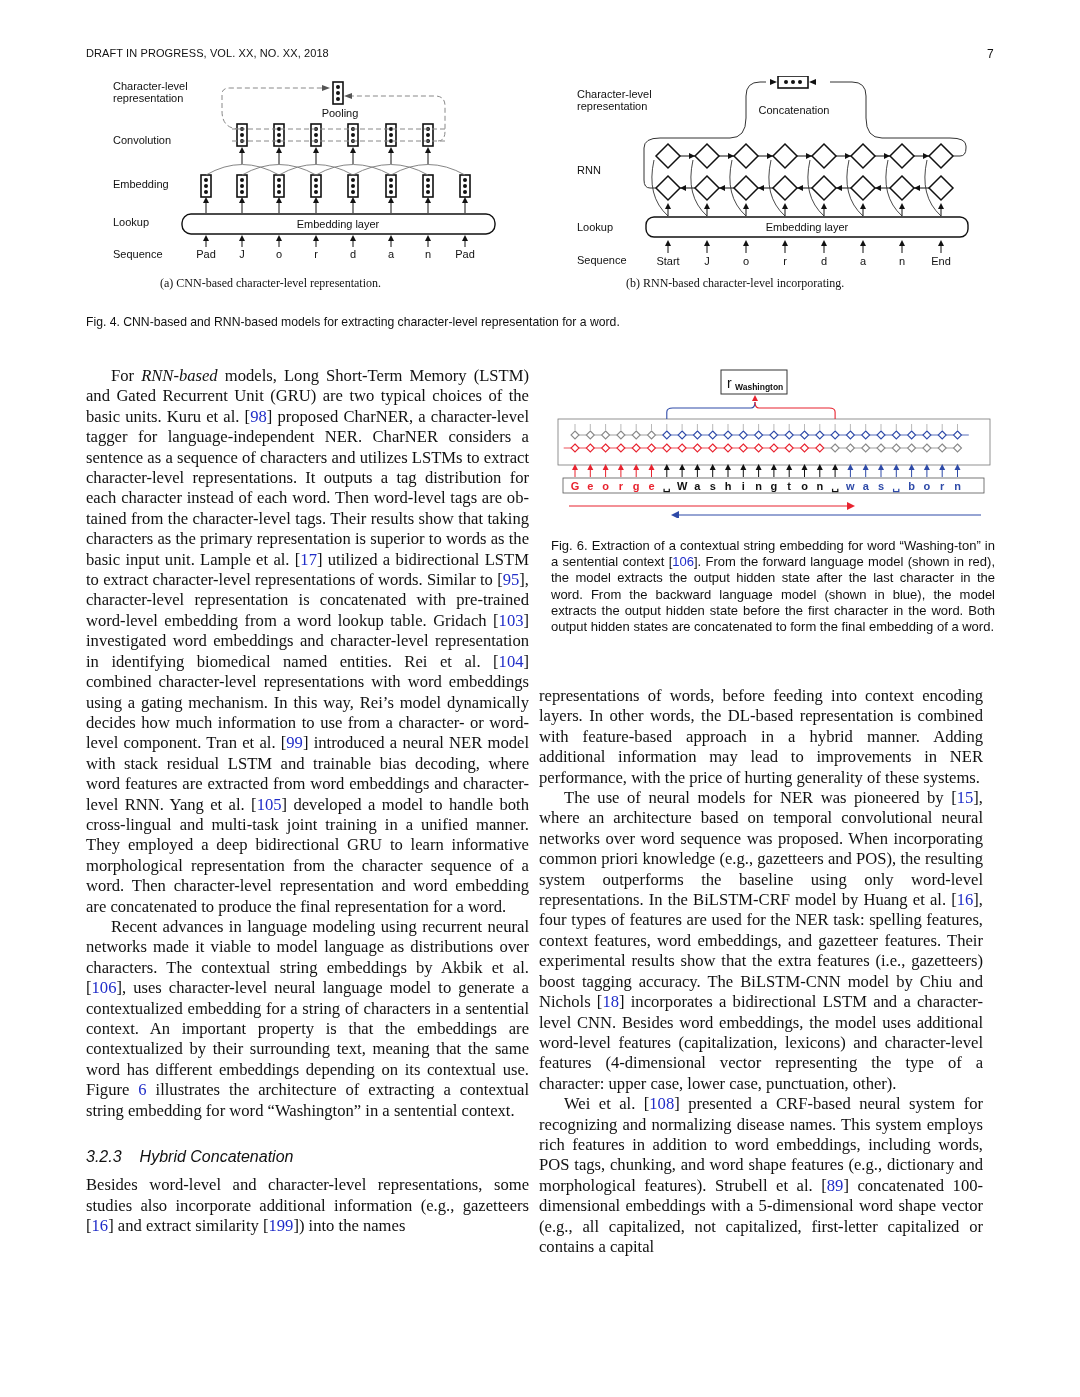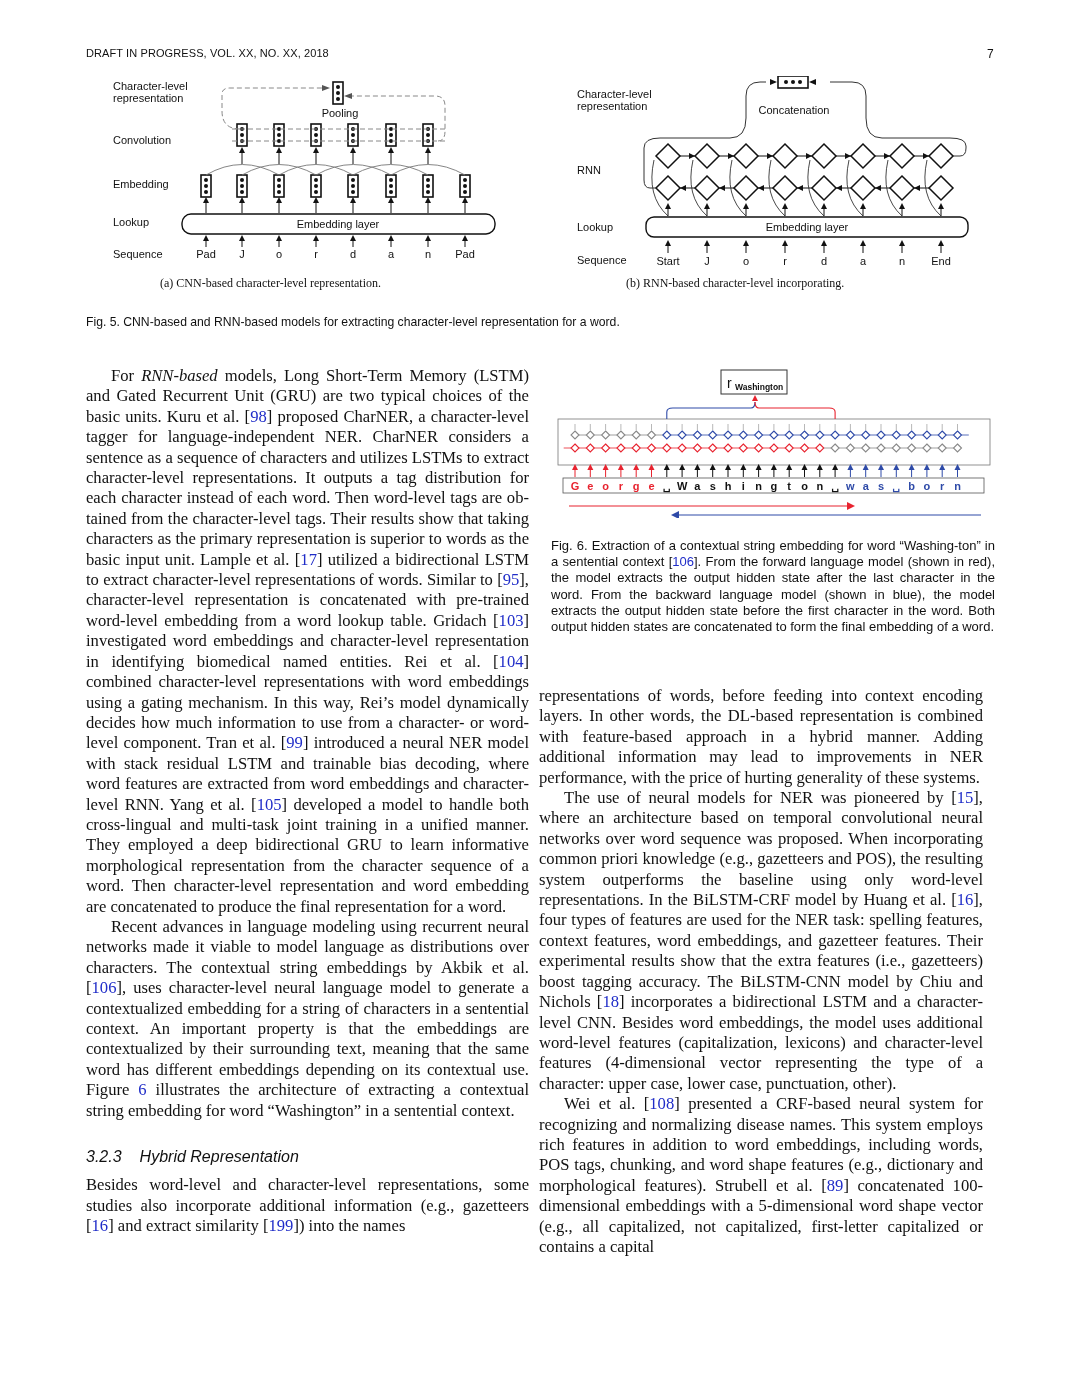--- a/index.html
+++ b/index.html
@@ -271,21 +271,21 @@
       <path d="M246,3 L239,6 L246,9 Z" fill="#111"></path>
       <rect x="208" y="0" width="30" height="12" fill="#fff" stroke="#111" stroke-width="1.6"></rect>
       <circle cx="216" cy="6" r="2" fill="#111"></circle>
       <circle cx="223" cy="6" r="2" fill="#111"></circle>
       <circle cx="230" cy="6" r="2" fill="#111"></circle>
       <text x="224" y="38" font-size="11" text-anchor="middle" fill="#111">Concatenation</text>
     </g>
 </svg>
 <div class="abs serif subcap" style="left:626px;top:276px">(b) RNN-based character-level incorporating.</div>
 
-<div class="abs sans figcap" style="left:86px;top:315px">Fig. 5. CNN-based and RNN-based models for extracting character-level representation for a word.</div>
+<div class="abs sans figcap" style="left:86px;top:315px">Fig. 4. CNN-based and RNN-based models for extracting character-level representation for a word.</div>
 
 <svg class="abs" style="left:555px;top:368px" width="440" height="150">
   <g id="f6">
       <rect x="166" y="2" width="66" height="24" fill="#fff" stroke="#333" stroke-width="1"></rect>
       <text x="172" y="20" font-size="14" fill="#111">r</text>
       <text x="180" y="22" font-size="8.5" font-weight="bold" fill="#111">Washington</text>
       <rect x="3" y="51" width="432" height="46" fill="none" stroke="#777" stroke-width="0.8"></rect>
       <path d="M111.80000000000001,51 L111.80000000000001,44 Q111.80000000000001,40 117.80000000000001,40 L196,40 Q200,40 200,34" fill="none" stroke="#2e4aa8" stroke-width="1.1"></path>
       <path d="M280.1,51 L280.1,44 Q280.1,40 274.1,40 L204,40 Q200,40 200,34" fill="none" stroke="#e8232f" stroke-width="1.1"></path>
       <path d="M197,33 L200,27 L203,33 Z" fill="#e8232f"></path>
@@ -505,21 +505,21 @@
     </g>
 </svg>
 <div class="abs sans fig6cap" id="fig6cap" style="left:551px;top:538px;width:444px"><span>Fig. 6. Extraction of a contextual string embedding for word “Washing-ton” in a sentential context [</span><span class="ref">106</span><span>]. From the forward language model (shown in red), the model extracts the output hidden state after the last character in the word. From the backward language model (shown in blue), the model extracts the output hidden state before the first character in the word. Both output hidden states are concatenated to form the final embedding of a word.</span></div>
 
 <div class="abs serif col" id="leftcol" style="left:86px;top:366px;width:443px">
   <div id="leftParas">
       <p class="ind"><span>For </span><em>RNN-based</em><span> models, Long Short-Term Memory (LSTM) and Gated Recurrent Unit (GRU) are two typ­ical choices of the basic units. Kuru et al. [</span><span class="ref">98</span><span>] pro­posed CharNER, a character-level tagger for language-independent NER. CharNER considers a sentence as a se­quence of characters and utilizes LSTMs to extract character-level representations. It outputs a tag distribution for each character instead of each word. Then word-level tags are ob­tained from the character-level tags. Their results show that taking characters as the primary representation is superior to words as the basic input unit. Lample et al. [</span><span class="ref">17</span><span>] utilized a bidirectional LSTM to extract character-level representa­tions of words. Similar to [</span><span class="ref">95</span><span>], character-level representa­tion is concatenated with pre-trained word-level embedding from a word lookup table. Gridach [</span><span class="ref">103</span><span>] investigated word embeddings and character-level representation in identify­ing biomedical named entities. Rei et al. [</span><span class="ref">104</span><span>] combined character-level representations with word embeddings us­ing a gating mechanism. In this way, Rei’s model dynami­cally decides how much information to use from a character- or word-level component. Tran et al. [</span><span class="ref">99</span><span>] introduced a neural NER model with stack residual LSTM and trainable bias decoding, where word features are extracted from word embeddings and character-level RNN. Yang et al. [</span><span class="ref">105</span><span>] developed a model to handle both cross-lingual and multi-task joint training in a unified manner. They employed a deep bidirectional GRU to learn informative morphological representation from the character sequence of a word. Then character-level representation and word embedding are con­catenated to produce the final representation for a word.</span></p>
       <p class="ind"><span>Recent advances in language modeling using recurrent neural networks made it viable to model language as distri­butions over characters. The contextual string embeddings by Akbik et al. [</span><span class="ref">106</span><span>], uses character-level neural language model to generate a contextualized embedding for a string of characters in a sentential context. An important property is that the embeddings are contextualized by their surround­ing text, meaning that the same word has different embed­dings depending on its contextual use. Figure </span><span class="ref">6</span><span> illustrates the architecture of extracting a contextual string embedding for word “Washington” in a sentential context.</span></p>
     </div>
   <div class="sans section-h" style="margin-top:26px;margin-bottom:8px">
-    <span>3.2.3</span><span style="display:inline-block;width:18px"></span><span>Hybrid Representation</span>
+    <span>3.2.3</span><span style="display:inline-block;width:18px"></span><span>Hybrid Concatenation</span>
   </div>
   <div id="leftSecPara">
       <p><span>Besides word-level and character-level representations, some studies also incorporate additional information (e.g., gazetteers [</span><span class="ref">16</span><span>] and extract similarity [</span><span class="ref">199</span><span>]) into the names</span></p>
     </div>
 </div>
 
 <div class="abs serif col" id="rightcol" style="left:539px;top:686px;width:444px">
   <div id="rightParas">
       <p><span>representations of words, before feeding into context encod­ing layers. In other words, the DL-based representation is combined with feature-based approach in a hybrid manner. Adding additional information may lead to improvements in NER performance, with the price of hurting generality of these systems.</span></p>
       <p class="ind"><span>The use of neural models for NER was pioneered by [</span><span class="ref">15</span><span>], where an architecture based on temporal convolutional neural networks over word sequence was proposed. When incorporating common priori knowledge (e.g., gazetteers and POS), the resulting system outperforms the baseline using only word-level representations. In the BiLSTM-CRF model by Huang et al. [</span><span class="ref">16</span><span>], four types of features are used for the NER task: spelling features, context features, word embeddings, and gazetteer features. Their experimen­tal results show that the extra features (i.e., gazetteers) boost tagging accuracy. The BiLSTM-CNN model by Chiu and Nichols [</span><span class="ref">18</span><span>] incorporates a bidirectional LSTM and a character-level CNN. Besides word embeddings, the model uses additional word-level features (capitalization, lexicons) and character-level features (4-dimensional vector repre­senting the type of a character: upper case, lower case, punctuation, other).</span></p>

